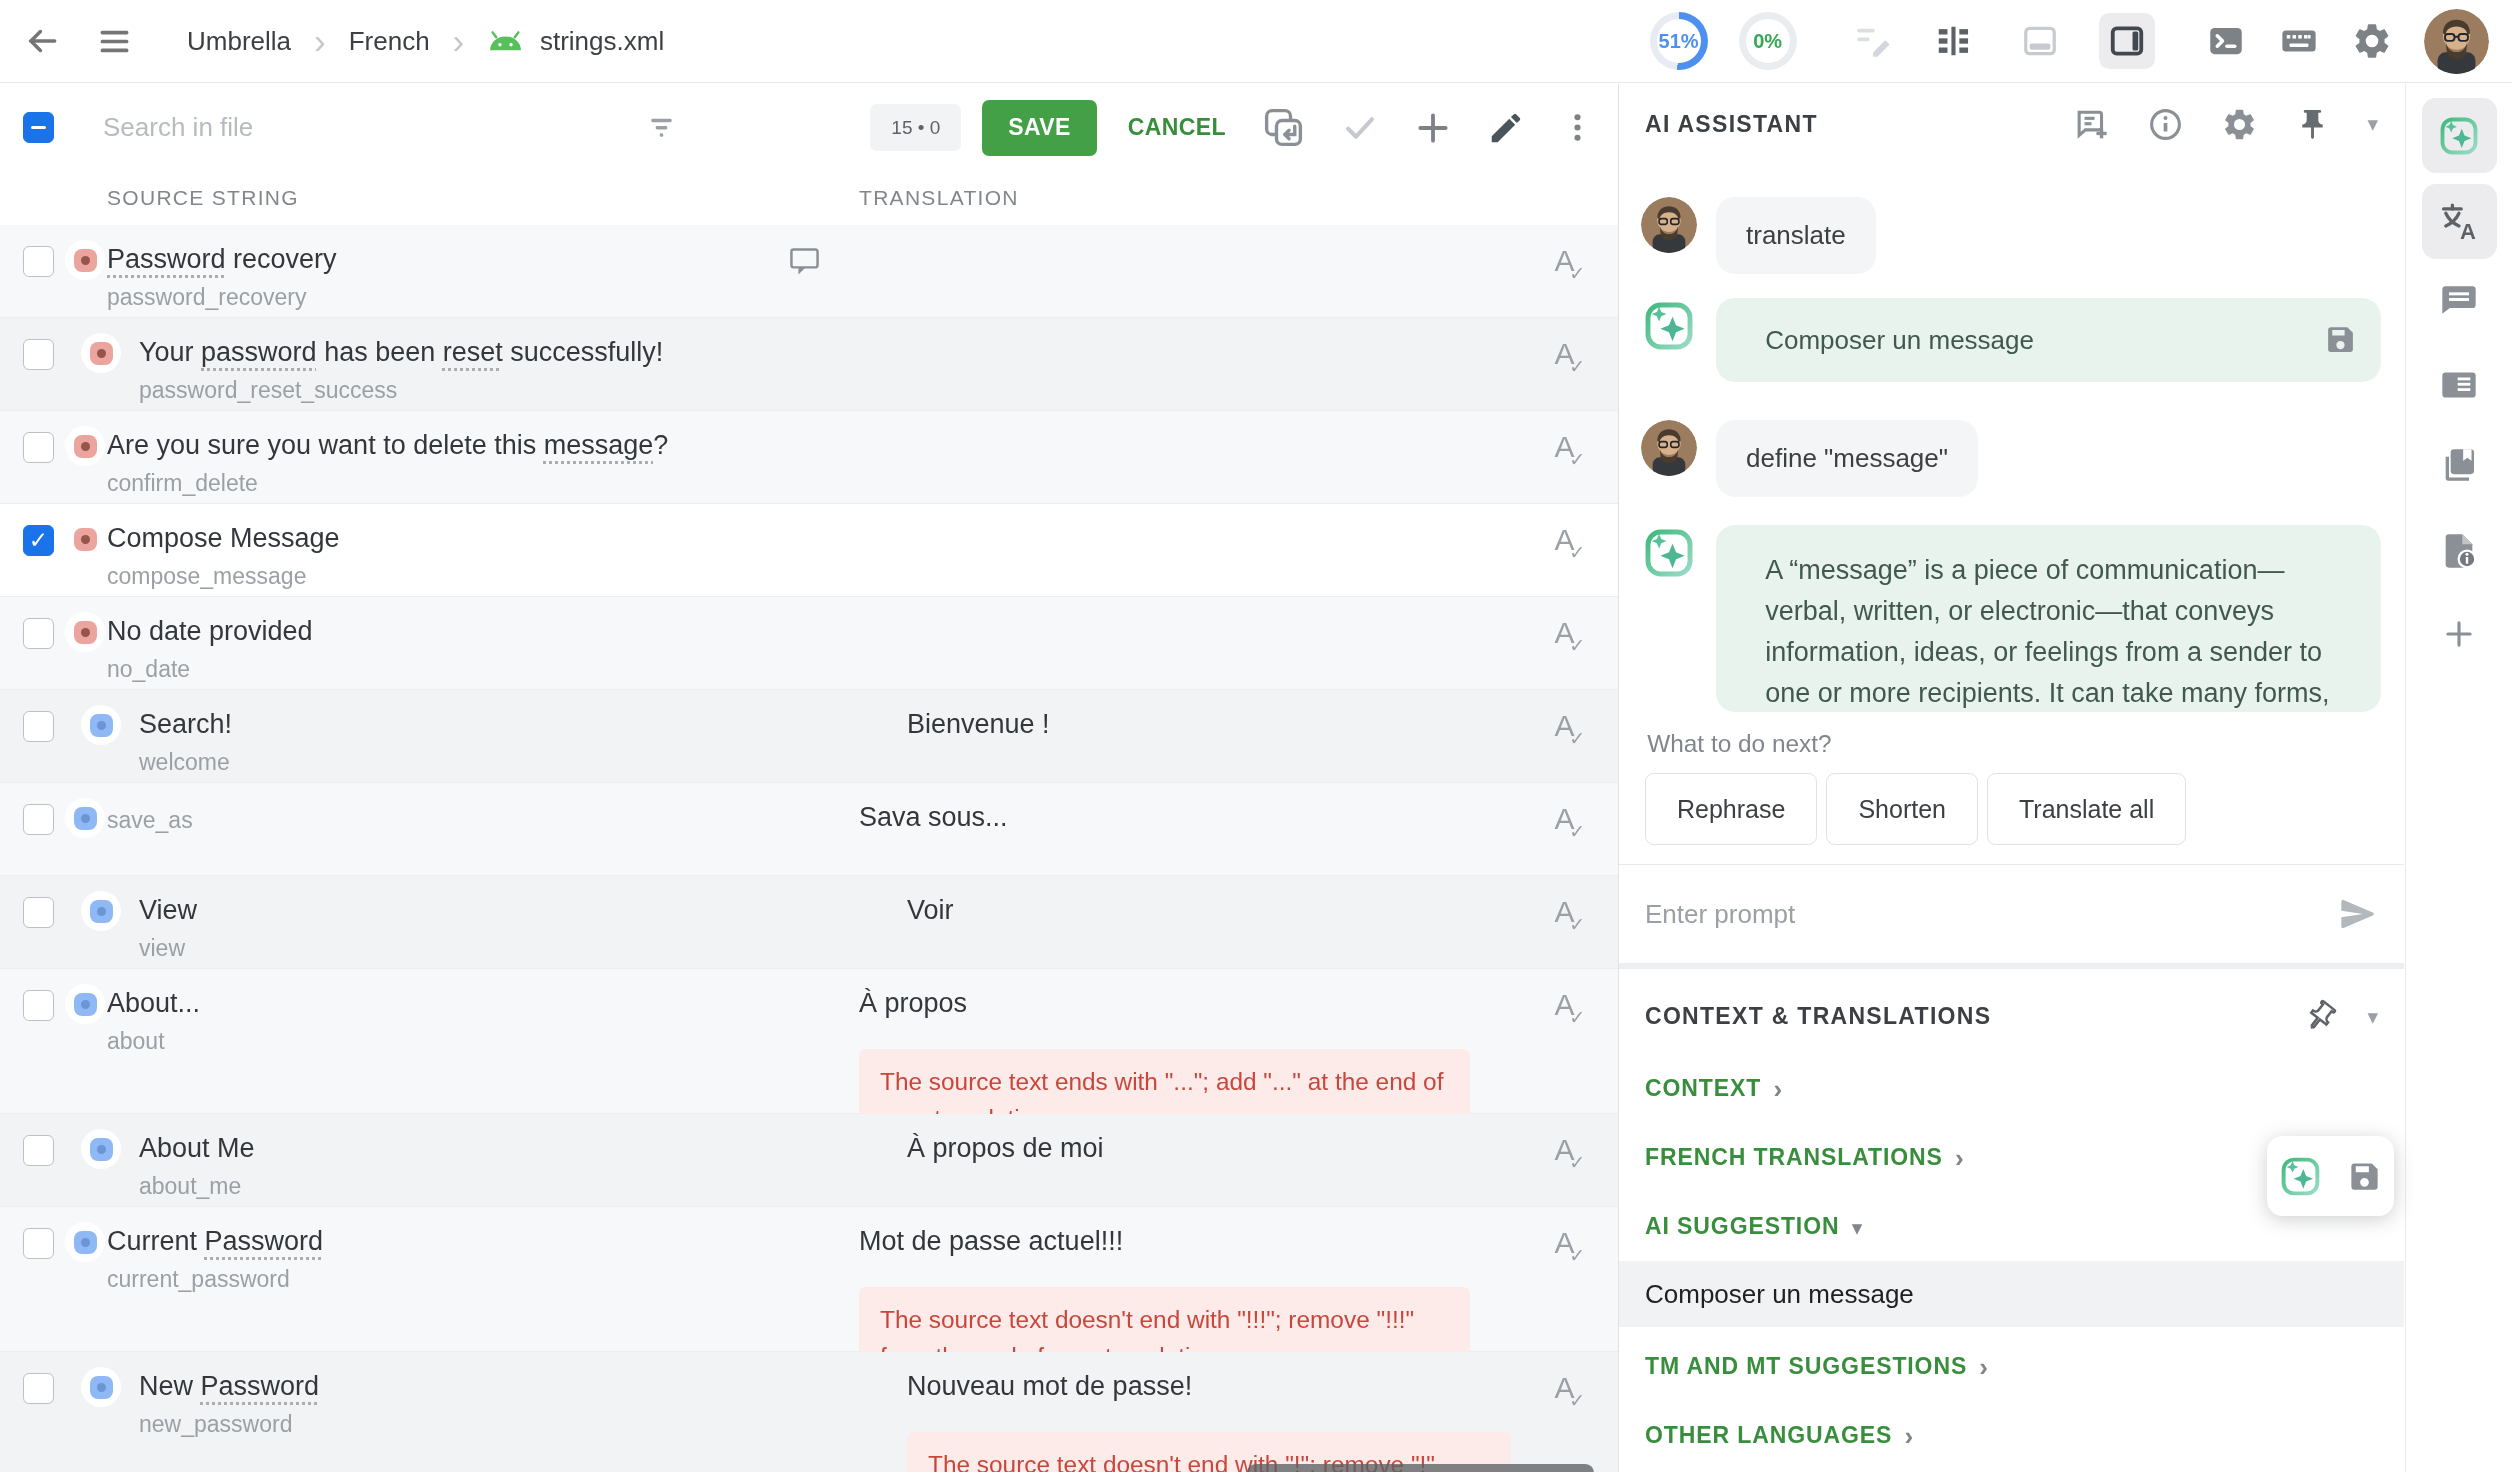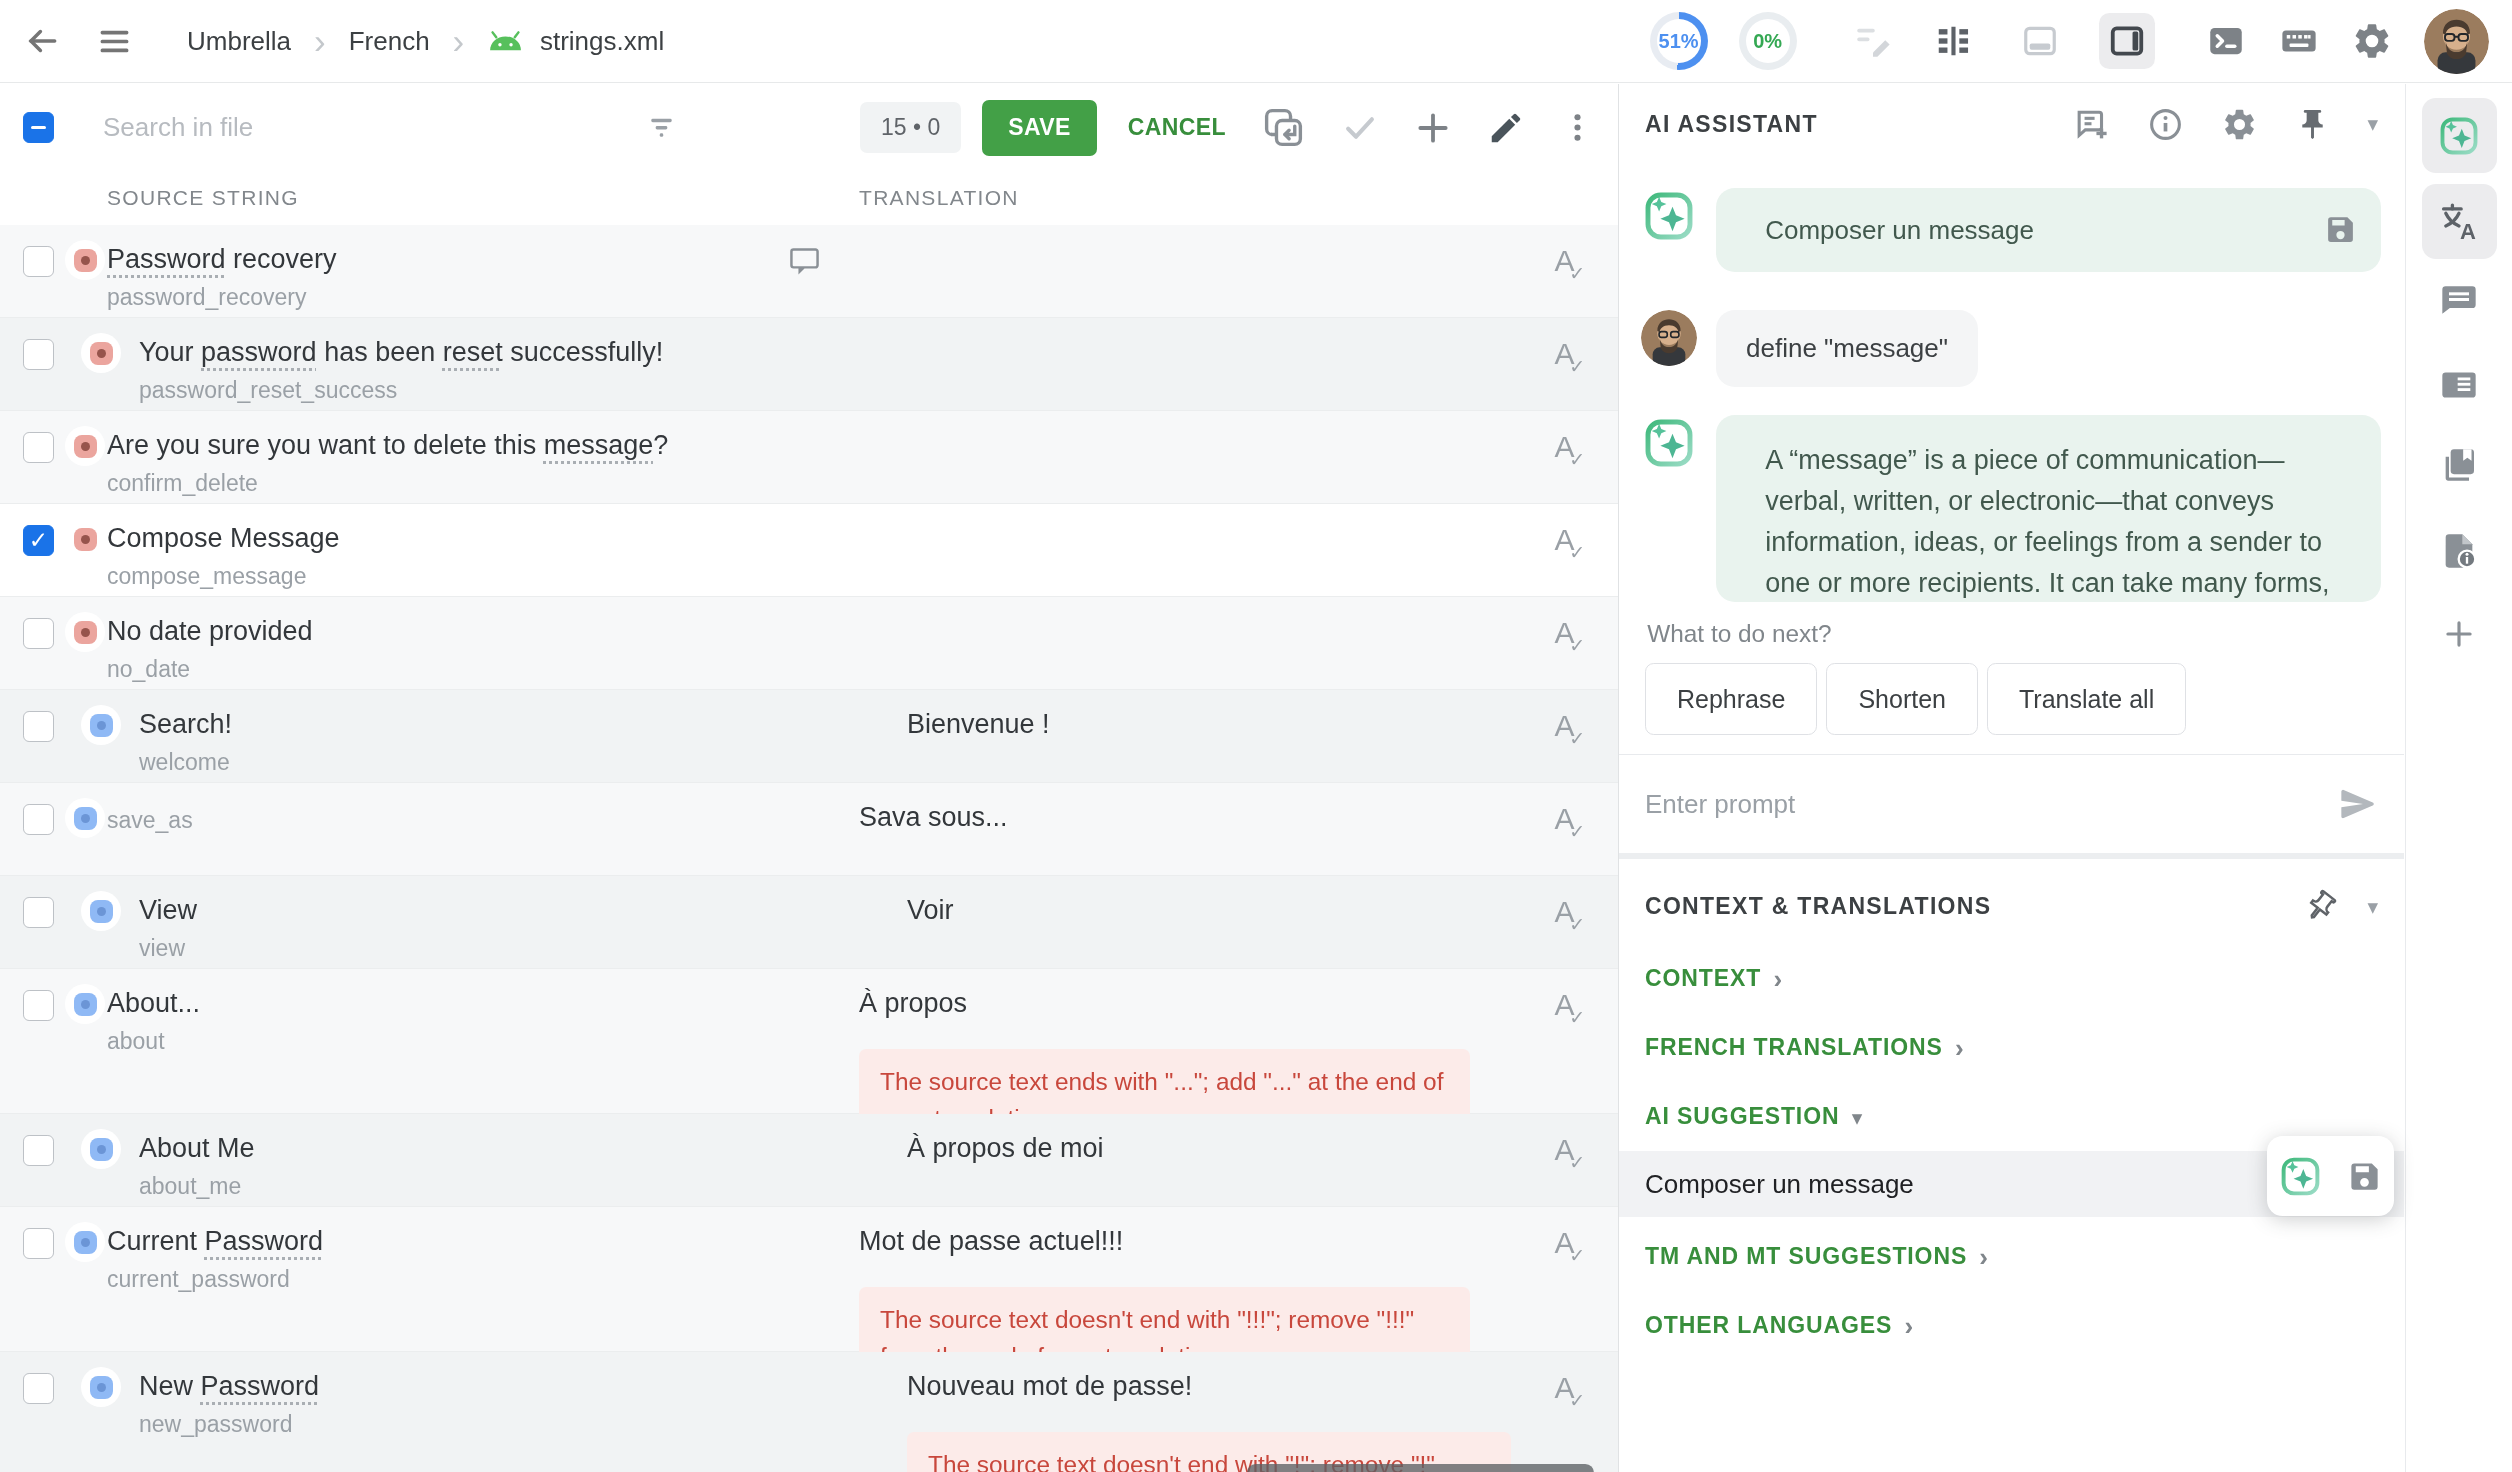--- a/index.html
+++ b/index.html
@@ -27,21 +27,21 @@
   .toolbar { height:87px; display:flex; align-items:center; padding:0 23px; background:#fff; }
   .checkbox { width:31px; height:31px; border:1.7px solid #bdc1c6; border-radius:6.1px; background:#fff;
     display:flex; align-items:center; justify-content:center; cursor:pointer; flex:none; }
   .checkbox.checked, .checkbox.indet { background:#1a73e8; border-color:#1a73e8; }
   .checkbox.checked::after { content:"✓"; color:#fff; font-size:23px; font-weight:bold; }
   .checkbox.indet::after { content:""; width:15.7px; height:3.5px; background:#fff; border-radius:1.7px; }
   .search-input { border:none; outline:none; font-size:26px; width:436px; margin-left:49px;
     color:#3c4043; background:transparent; font-family:inherit; }
   .search-input::placeholder { color:#b7bbc0; }
   .counter { margin-left:auto; background:#f1f3f4; border-radius:7px; padding:12.2px 21px;
-    font-size:23px; color:#5f6368; }
+    font-size:19px; color:#5f6368; }
   .save-btn { background:#43a047; color:#fff; border:none; border-radius:7px; height:56px;
     padding:0 26px; font-size:23px; font-weight:bold; letter-spacing:0.4px; margin-left:21px;
     cursor:pointer; font-family:inherit; }
   .cancel-btn { background:none; border:none; color:#388e3c; font-size:23px; font-weight:bold;
     letter-spacing:0.4px; margin-left:31px; cursor:pointer; font-family:inherit; }
   .tool-ic { margin-left:35px; }
 
   .thead { display:flex; padding-left:23px; height:54px; align-items:center;
     font-size:21px; color:#82878c; letter-spacing:1.3px; }
   .thead .h-src { width:764px; padding-left:84px; }
@@ -581,20 +581,32 @@
       <span class="icon-btn">
         <svg width="35" height="35" viewBox="0 0 24 24" fill="#676c71">
             <path d="M16 9V4h1a1 1 0 0 0 0-2H7a1 1 0 0 0 0 2h1v5c0 1.66-1.34 3-3 3v2h6v7l1 1 1-1v-7h6v-2c-1.66 0-3-1.34-3-3z"></path>
           </svg>
       </span>
       <span class="caret"></span>
     </span>
   </div>
 
   <div class="chat">
+      <div class="msg user" style="margin-top: 33px;">
+        <span class="who"><svg width="56" height="56" viewBox="0 0 48 48">
+            <circle cx="24" cy="24" r="24" fill="#9b7c5e"></circle>
+            <rect x="10" y="32" width="28" height="16" rx="6" fill="#35383c"></rect>
+            <circle cx="24" cy="20" r="10" fill="#d7b08c"></circle>
+            <path d="M14 18c0-7 5-10 10-10s10 3 10 10l-2 1c0-3-3-6-8-6s-8 3-8 6z" fill="#4a3b2f"></path>
+            <path d="M16 24c1 6 5 8 8 8s7-2 8-8l-1 9c-2 3-4 4-7 4s-5-1-7-4z" fill="#4a3b2f"></path>
+            <rect x="15.5" y="18.5" width="7" height="5" rx="2" fill="none" stroke="#23272b" stroke-width="1.4"></rect>
+            <rect x="25.5" y="18.5" width="7" height="5" rx="2" fill="none" stroke="#23272b" stroke-width="1.4"></rect>
+          </svg></span>
+        <div class="bubble">translate</div>
+      </div>
       <div class="msg ai" style="margin-top: 24.4px;">
         <span class="who ai"><svg width="56" height="56" viewBox="0 0 48 48">
             <rect x="6" y="6" width="36" height="36" rx="11" fill="none" stroke="url(#aigrad)" stroke-width="4.2"></rect>
             <path d="M27 16l3 7.4 7.4 3-7.4 3L27 37l-3-7.6-7.4-3 7.4-3z" fill="#4db693"></path>
             <path d="M15.5 7.5l1.9 4.4 4.4 1.9-4.4 1.9-1.9 4.4-1.9-4.4-4.4-1.9 4.4-1.9z" fill="#56c29a"></path>
           </svg></span>
         <div class="bubble">Composer un message<span class="floppy"><svg width="33" height="33" viewBox="0 0 24 24" fill="#8a9096">
               <path d="M17 3H5a2 2 0 0 0-2 2v14a2 2 0 0 0 2 2h14a2 2 0 0 0 2-2V7l-4-4zm-5 16a3 3 0 1 1 0-6 3 3 0 0 1 0 6zm3-10H6V5h9v4z"></path>
             </svg></span></div>
       </div>

